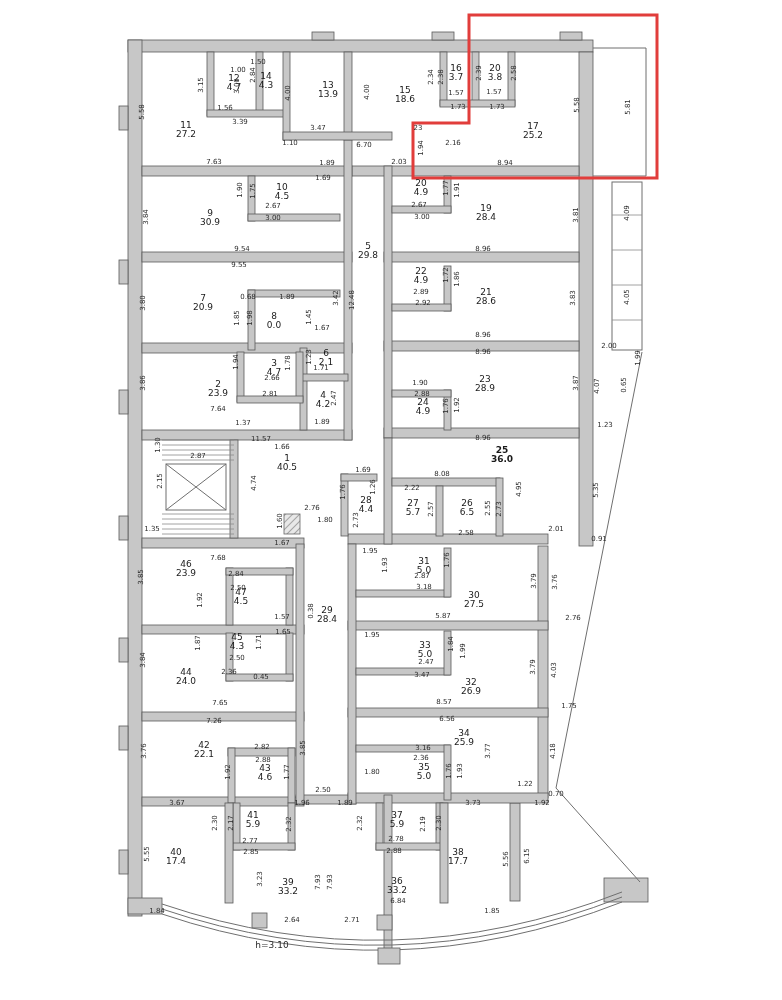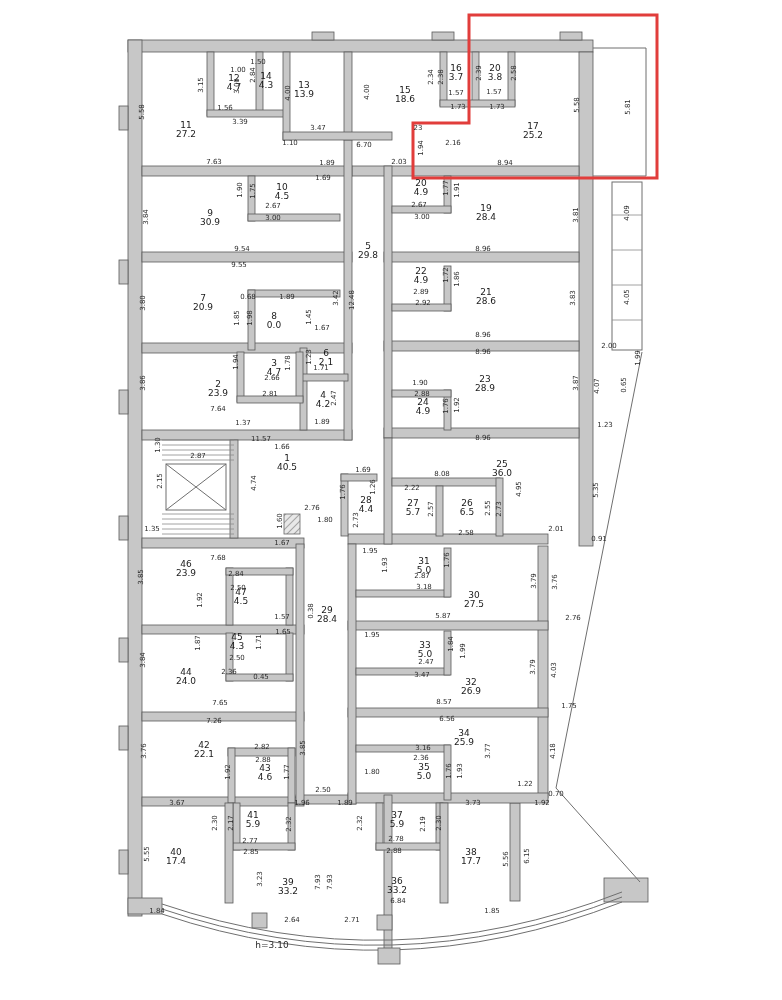--- a/index.html
+++ b/index.html
@@ -214,21 +214,21 @@
         <span class="ra">4.5</span>
       </div>
       <div class="room" style="left: 186px; top: 130px;">
         <span class="rn">11</span>
         <span class="ra">27.2</span>
       </div>
       <div class="room" style="left: 234px; top: 83px; text-align: center;">
         <span class="rn">12</span>
         <span class="ra">4.7</span>
       </div>
-      <div class="room" style="left: 304px; top: 90px;">
+      <div class="room" style="left: 328px; top: 90px;">
         <span class="rn">13</span>
         <span class="ra">13.9</span>
       </div>
       <div class="room" style="left: 266px; top: 81px;">
         <span class="rn">14</span>
         <span class="ra">4.3</span>
       </div>
       <div class="room" style="left: 405px; top: 95px;">
         <span class="rn">15</span>
         <span class="ra">18.6</span>
@@ -262,21 +262,21 @@
         <span class="ra">4.9</span>
       </div>
       <div class="room" style="left: 485px; top: 384px;">
         <span class="rn">23</span>
         <span class="ra">28.9</span>
       </div>
       <div class="room" style="left: 423px; top: 407px;">
         <span class="rn">24</span>
         <span class="ra">4.9</span>
       </div>
-      <div class="room" style="left: 502px; top: 469px;">
+      <div class="room" style="left: 502px; top: 455px; font-weight: bold;">
         <span class="rn">25</span>
         <span class="ra">36.0</span>
       </div>
       <div class="room" style="left: 467px; top: 508px;">
         <span class="rn">26</span>
         <span class="ra">6.5</span>
       </div>
       <div class="room" style="left: 413px; top: 508px; text-align: center;">
         <span class="rn">27</span>
         <span class="ra">5.7</span>
@@ -314,21 +314,21 @@
         <span class="ra">5.0</span>
       </div>
       <div class="room" style="left: 397px; top: 886px;">
         <span class="rn">36</span>
         <span class="ra">33.2</span>
       </div>
       <div class="room" style="left: 397px; top: 820px;">
         <span class="rn">37</span>
         <span class="ra">5.9</span>
       </div>
-      <div class="room" style="left: 471px; top: 857px;">
+      <div class="room" style="left: 458px; top: 857px;">
         <span class="rn">38</span>
         <span class="ra">17.7</span>
       </div>
       <div class="room" style="left: 288px; top: 887px;">
         <span class="rn">39</span>
         <span class="ra">33.2</span>
       </div>
       <div class="room" style="left: 176px; top: 857px;">
         <span class="rn">40</span>
         <span class="ra">17.4</span>

